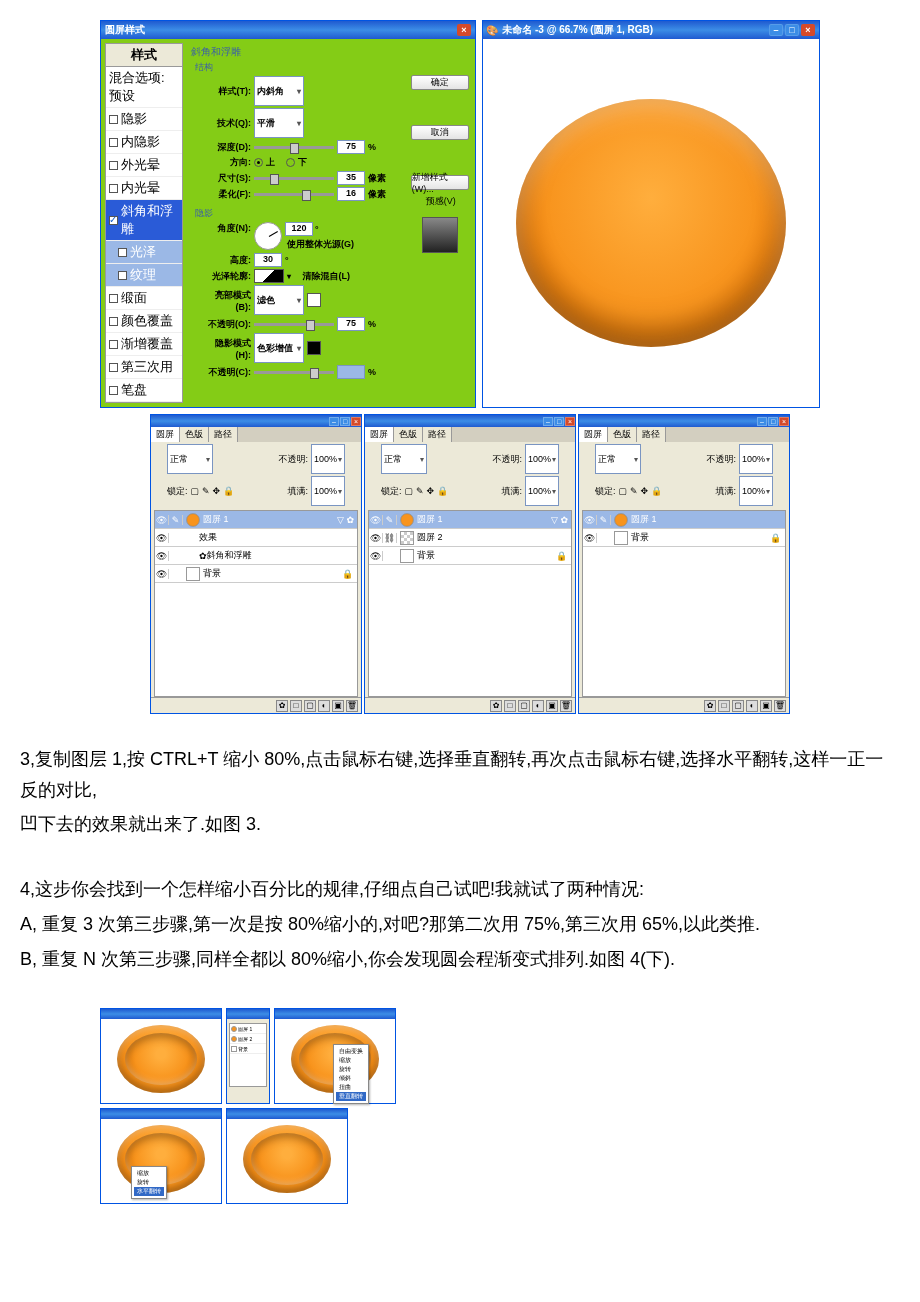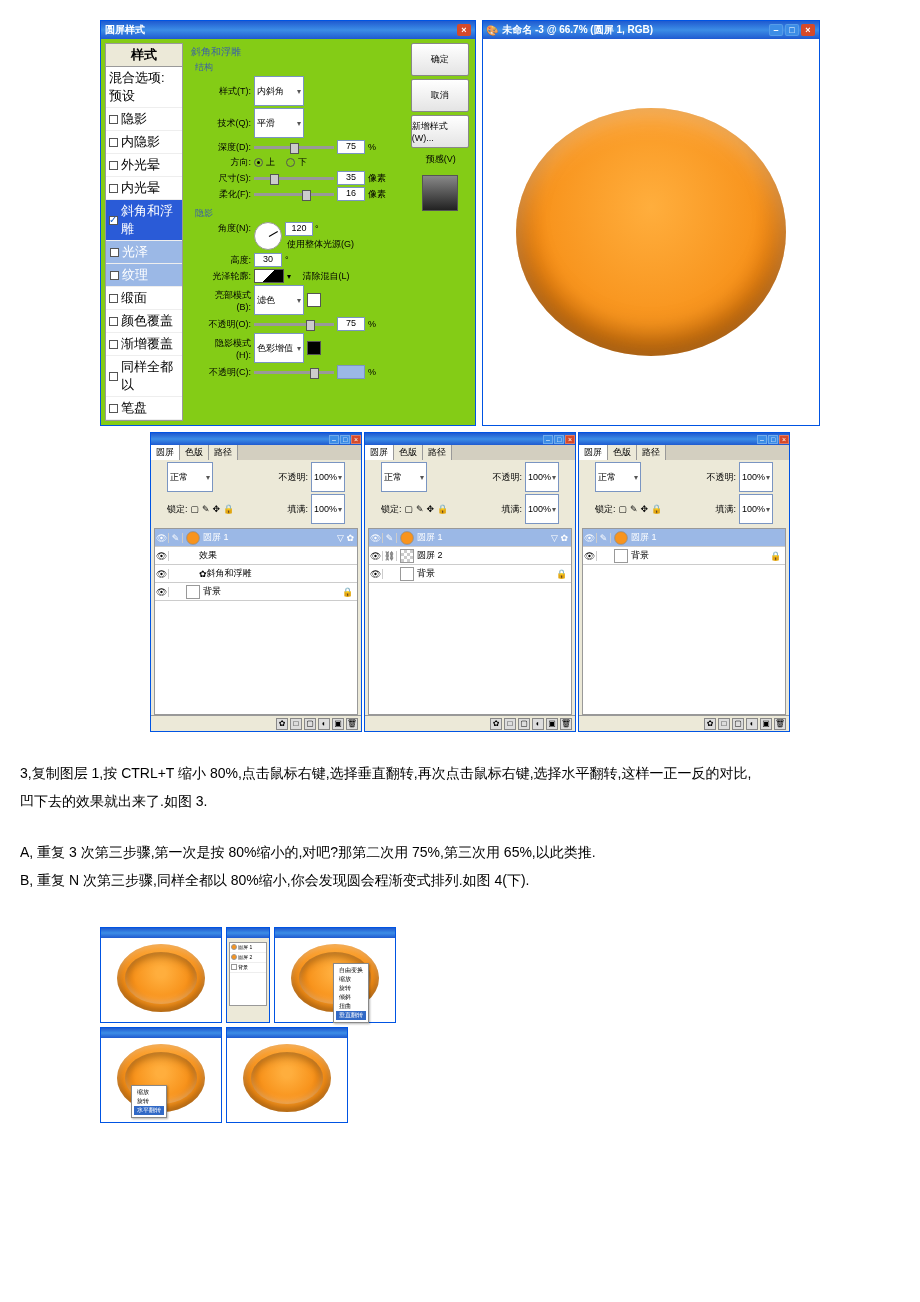--- a/index.html
+++ b/index.html
@@ -54,37 +54,38 @@
       text-align: center;
       font-weight: bold;
     }
     .ls-styles .row {
       padding: 2px 3px;
       display: flex;
       align-items: center;
       gap: 3px;
       border-bottom: 1px solid #eee;
     }
-    .ls-styles .row.sub { padding-left: 4px; background:#9bb8e6; color:#fff; }
+    .ls-styles .row.sub { padding-left: 12px; background:#9bb8e6; color:#fff; }
     .ls-styles .ck {
       width: 9px; height: 9px; border: 1px solid #555; background: #fff;
       display: inline-block; position: relative; flex-shrink:0;
     }
     .ls-styles .ck.on::after { content:"✓"; position:absolute; top:-3px; left:-1px; font-size:10px; color:#1a5fcb; }
     .ls-styles .row.sel { background: #2a5bd7; color: #fff; }
     .ls-center {
       flex: 1;
       padding: 0 4px;
       font-size: 9px;
     }
     .ls-center .sect { color:#3a5fa8; font-size:10px; margin:2px 0; }
     .ls-center .sect-sub { color:#3a5fa8; font-size:9px; margin-left:4px; }
     .ls-center .frow {
       display: flex; align-items: center; gap: 3px;
       margin: 2px 0 2px 10px;
+      font-weight: bold;
     }
     .ls-center .lab { width: 50px; text-align: right; }
     .sel-box {
       border: 1px solid #7a95c2; background: #fff;
       font-size: 9px; padding: 0 2px; height: 30px;
       display: inline-flex; align-items: center; min-width: 50px;
     }
     .sel-box::after { content:"▾"; margin-left:auto; color:#555; font-size:8px; }
     .inp {
       border: 1px solid #7a95c2; background:#fff;
@@ -100,24 +101,25 @@
       left: var(--p,50%);
     }
     .radio { width:9px;height:9px;border:1px solid #555;border-radius:50%;display:inline-block;position:relative; }
     .radio.on::after{content:"";position:absolute;inset:2px;background:#000;border-radius:50%;}
     .angle-dial { width:28px; height:28px; border:1px solid #999; border-radius:50%; position:relative; background:#fff; }
     .angle-dial::after{content:"";position:absolute;top:13px;left:14px;width:10px;height:1px;background:#000;transform-origin:left;transform:rotate(-30deg);}
     .swatch { width:30px;height:14px;border:1px solid #555;display:inline-block; }
     
     .ls-right { width: 62px; display:flex; flex-direction:column; gap:3px; align-items:center; }
     .btn {
-      width: 58px; height: 33px; border: 1px solid #888;
+      width: 58px; height: 15px; border: 1px solid #888;
       background: linear-gradient(#fff,#e4e4e4);
       font-size:9px; display:flex;align-items:center;justify-content:center;
       border-radius:2px;
+      margin-top:32px;
     }
     .preview-ck { font-size:9px; display:flex;align-items:center;gap:2px; margin-top:2px; }
     .preview-box { width:36px; height:36px; border:1px solid #555; background:linear-gradient(#888,#222); margin-top:6px; }
     
     
     .canvas-win { width: 378px; border:1px solid #0054e3; background:#fff; display:flex;flex-direction:column; }
     .canvas-area { flex:1; display:flex;align-items:center;justify-content:center; background:#fff; height:298px; }
     .orange-circle {
       width: 270px; height: 248px; border-radius: 50%;
       background: radial-gradient(ellipse at 50% 40%, #ffae3d 0%, #f8941d 55%, #e57200 80%, #b85400 100%);
@@ -147,21 +149,21 @@
     .lp-row .link { width:14px; text-align:center; border-right:1px solid #ccc; }
     .lp-row .thumb { width:14px;height:14px;margin:0 3px; }
     .thumb.orange { background: radial-gradient(circle,#f8941d 60%,#d87000); border-radius:50%; border:1px solid #999; }
     .thumb.chkr { background: repeating-conic-gradient(#ccc 0 25%, #fff 0 50%) 0 0/6px 6px; border:1px solid #999;}
     .thumb.white { background:#fff; border:1px solid #999; }
     .lp-row.selrow { background:#9bb8e6; color:#fff; }
     .lp-foot { height:16px; background:#ece9d8; display:flex;justify-content:flex-end;align-items:center;gap:2px;padding-right:3px;border-top:1px solid #999; }
     .lp-foot span{width:12px;height:12px;border:1px solid #888;background:#ddd;font-size:8px;text-align:center;}
     
     
-    .body-text { padding: 30px 0; font-size: 14px; line-height: 1.7; }
+    .body-text { padding: 30px 0; font-size: 18px; line-height: 1.7; }
     .body-text p { margin: 0 0 4px 0; }
     .indent1 { padding-left: 1.5em; text-indent: -1.5em; margin-left: 1em; }
     .indent2 { padding-left: 3em; }
     
     
     .thumb-grid { padding-left: 80px; }
     .thumb-grid .trow { display:flex; gap:4px; margin-bottom:4px; }
     .twin { width:122px; height:96px; border:1px solid #0054e3; background:#fff; position:relative; }
     .twin .tb { height:10px; background:linear-gradient(#1f5ad0,#3c8de6,#1f5ad0); }
     .twin .oc {
@@ -234,21 +236,21 @@
         <div class="row">
               <span class="ck"></span>
               <span>颜色覆盖</span>
             </div>
         <div class="row">
               <span class="ck"></span>
               <span>渐增覆盖</span>
             </div>
         <div class="row">
               <span class="ck"></span>
-              <span>同样全都以</span>
+              <span>第三次用</span>
             </div>
         <div class="row">
               <span class="ck"></span>
               <span>笔盘</span>
             </div>
       </div>
 
       <div class="ls-center">
         <div class="sect">斜角和浮雕</div>
         <div class="sect-sub">结构</div>
@@ -528,20 +530,21 @@
           <span>▣</span>
           <span>🗑</span>
         </div>
   </div>
 </div>
 
 <div class="body-text">
   <p>3,复制图层 1,按 CTRL+T 缩小 80%,点击鼠标右键,选择垂直翻转,再次点击鼠标右键,选择水平翻转,这样一正一反的对比,</p>
   <p> 凹下去的效果就出来了.如图 3.</p>
   <br>
+  <p>4,这步你会找到一个怎样缩小百分比的规律,仔细点自己试吧!我就试了两种情况:</p>
   <p class="indent1">A,  重复 3 次第三步骤,第一次是按 80%缩小的,对吧?那第二次用 75%,第三次用 65%,以此类推.</p>
   <p class="indent1">B,  重复 N 次第三步骤,同样全都以 80%缩小,你会发现圆会程渐变式排列.如图 4(下).</p>
 </div>
 
 <div class="thumb-grid">
   <div class="trow">
     <div class="twin">
       <div class="tb"></div>
       <div class="oc outer"></div>
           <div class="oc inner"></div>

